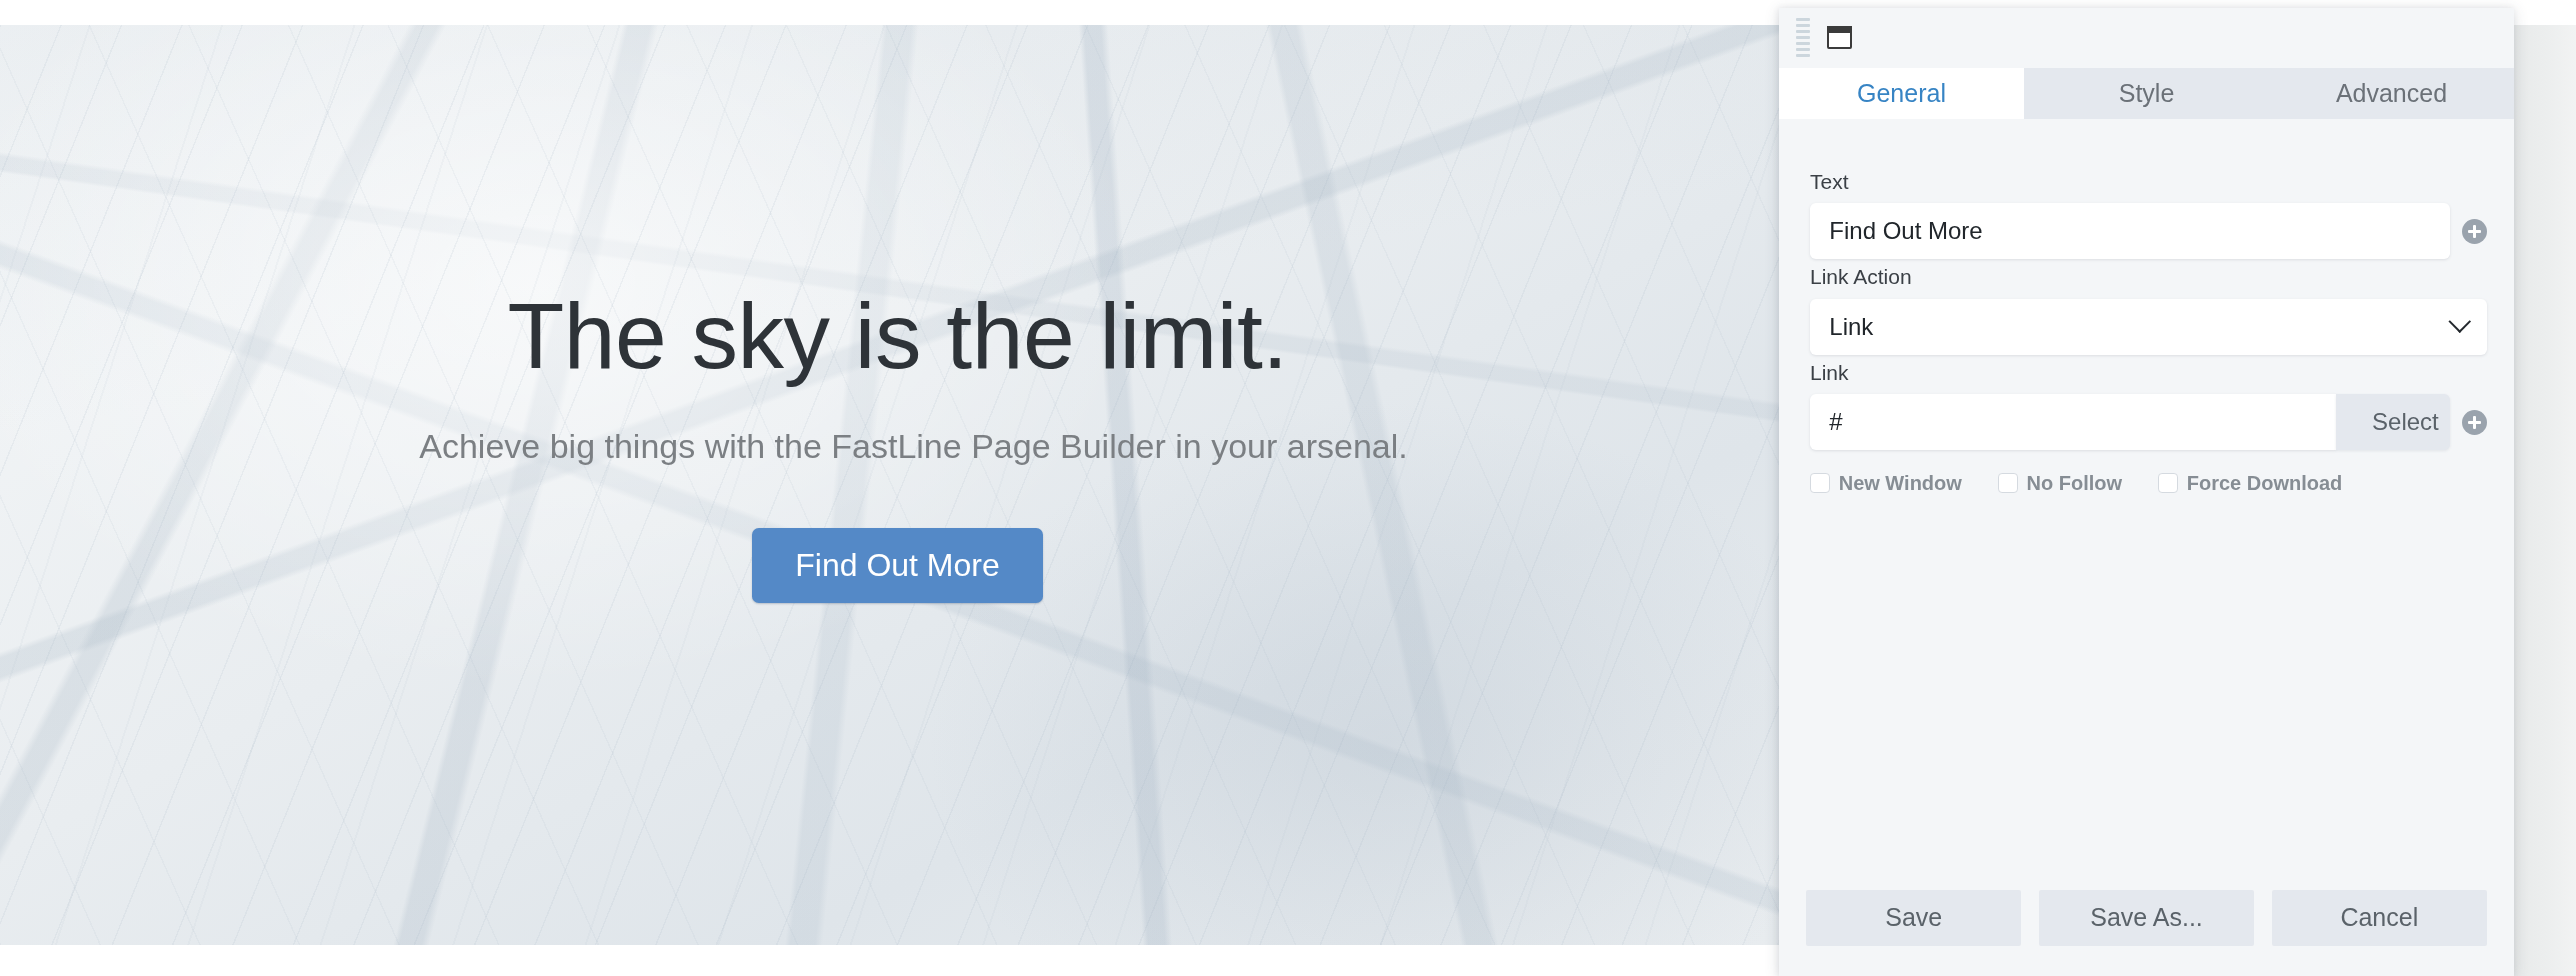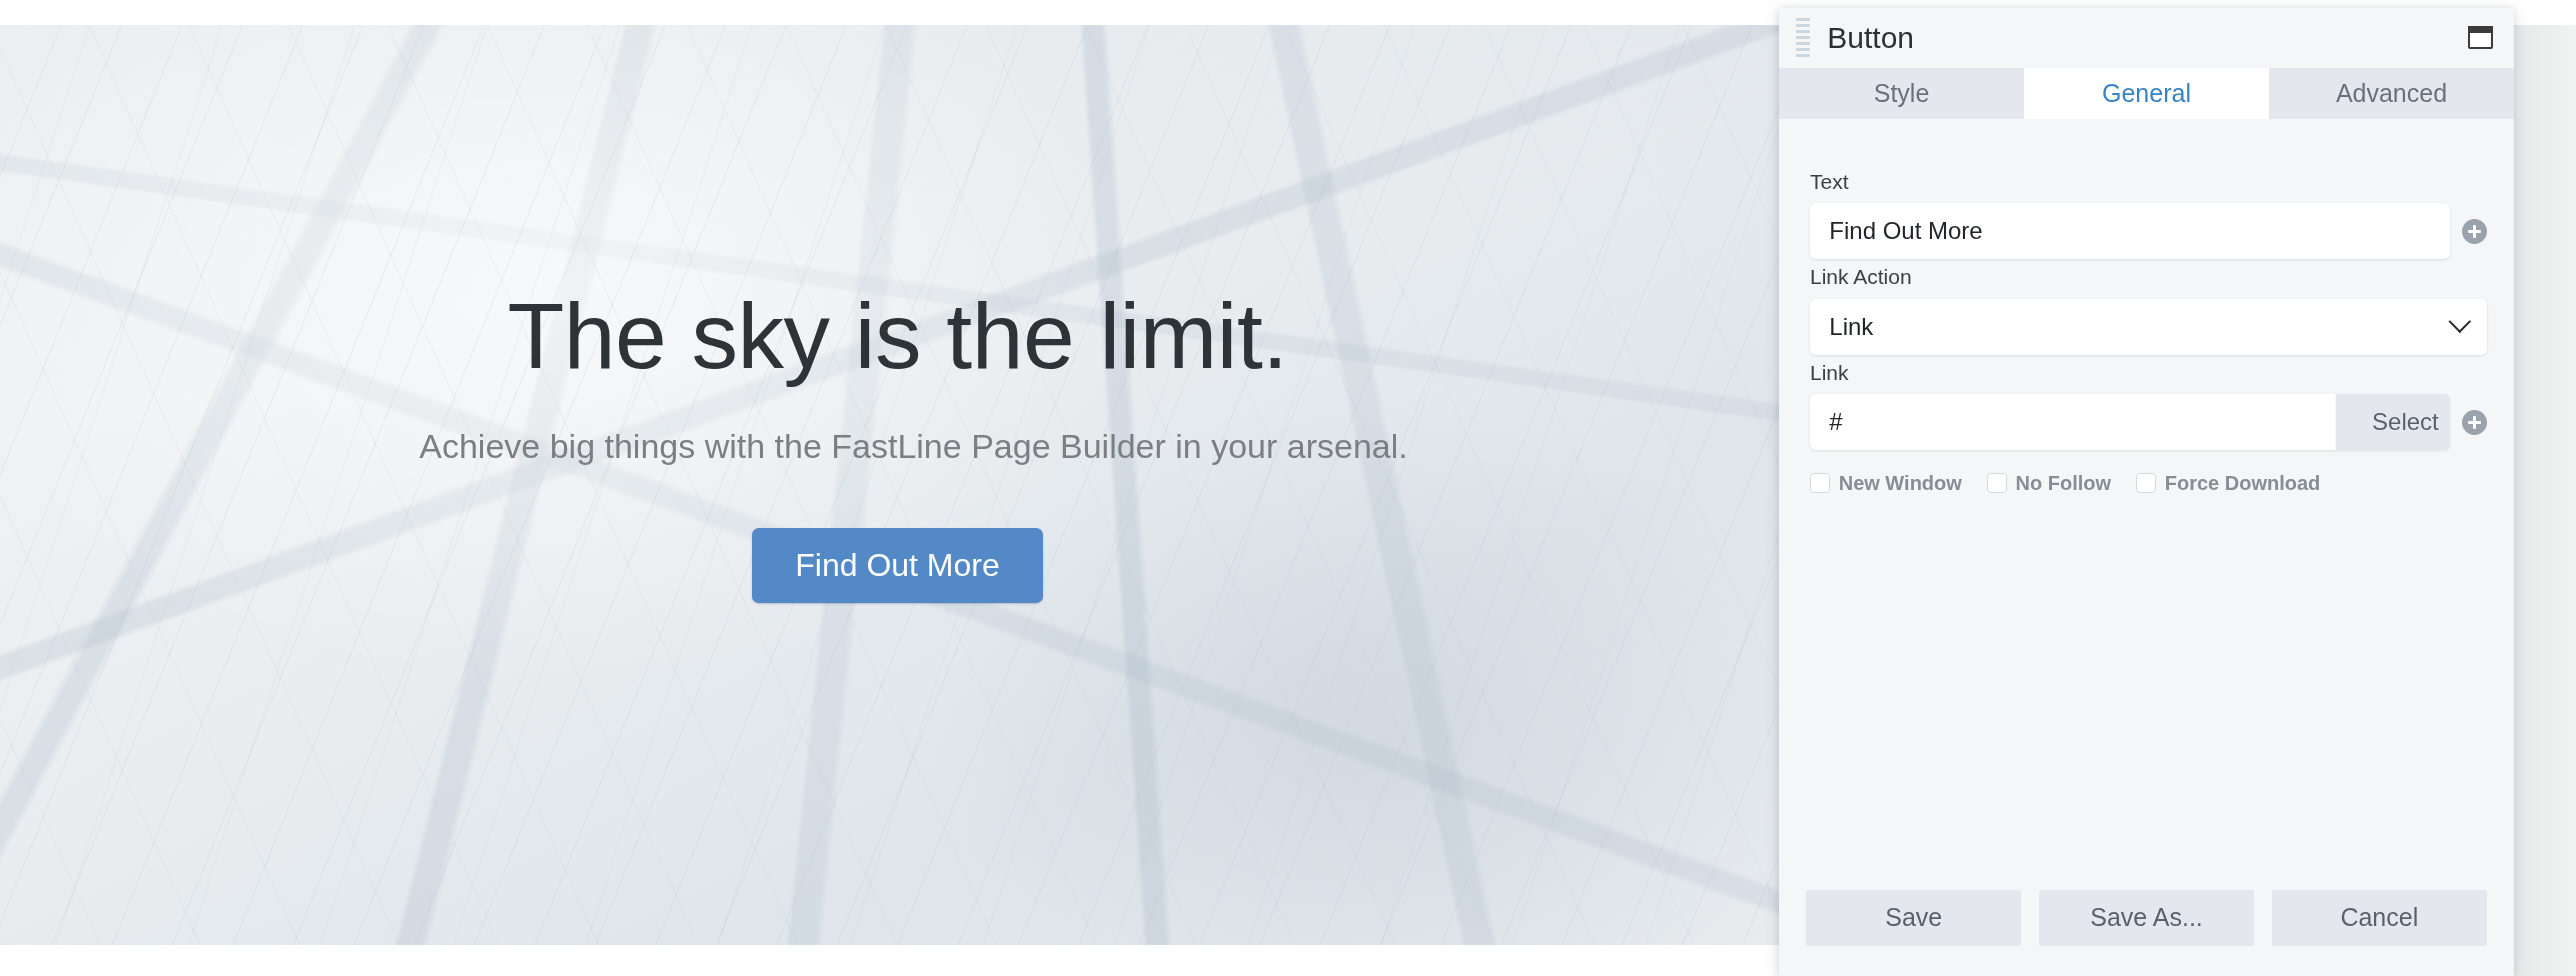--- a/index.html
+++ b/index.html
@@ -318,21 +318,21 @@
     color: #5a6269;
     cursor: pointer;
     font-family: "Liberation Sans", sans-serif;
     box-shadow: 0 1px 2.9px rgba(70,80,95,0.10);
     padding-left: 24px;
   }
 
   .check-row {
     display: flex;
     align-items: center;
-    gap: 0;
+    gap: 11px;
     padding: 15.5px 31px 0 31px;
   }
   .check {
     display: flex;
     align-items: center;
     margin-right: 25px;
     cursor: pointer;
   }
   .check .box {
     width: 20px;
@@ -393,30 +393,29 @@
     <div class="panel-header">
       <div class="drag-handle">
         <i></i>
           <i></i>
           <i></i>
           <i></i>
           <i></i>
           <i></i>
           <i></i>
       </div>
-      <div class="panel-title">Button</div>
       <div class="window-icon">
         <div class="frame"></div>
         <div class="bar"></div>
       </div>
     </div>
 
     <div class="panel-tabs">
+      <div class="tab active">General</div>
       <div class="tab">Style</div>
-      <div class="tab active">General</div>
       <div class="tab">Advanced</div>
     </div>
 
     <div class="panel-body">
 
       <div class="field">
         <label class="field-label">Text</label>
         <div class="field-row">
           <input class="ctl ctl-wide" type="text" value="Find Out More" style="">
           <div class="plus-icon"></div>

